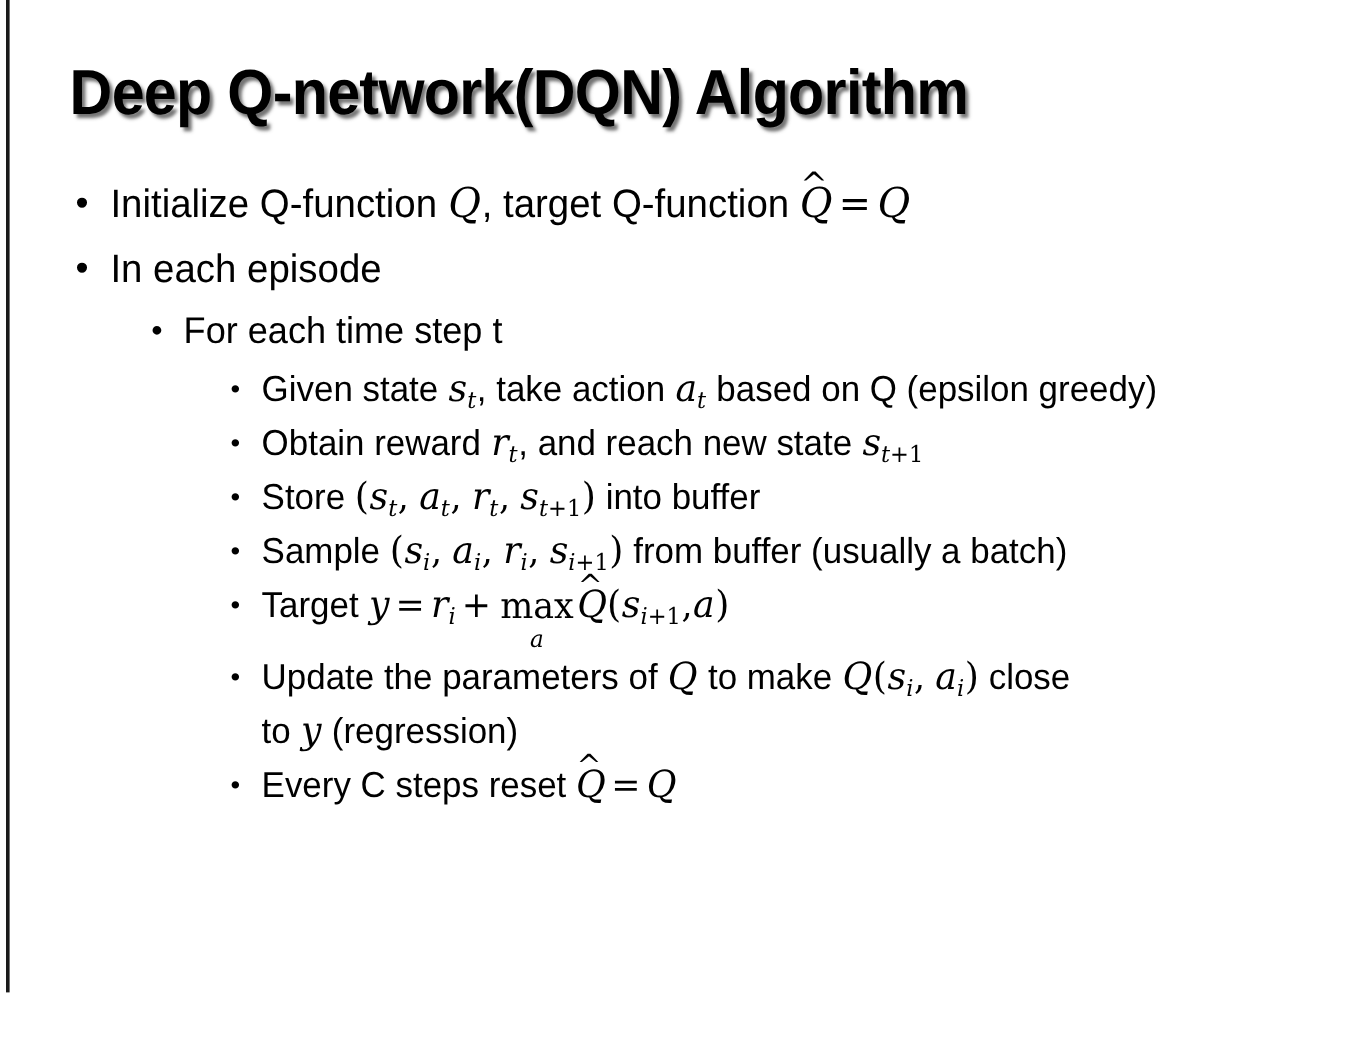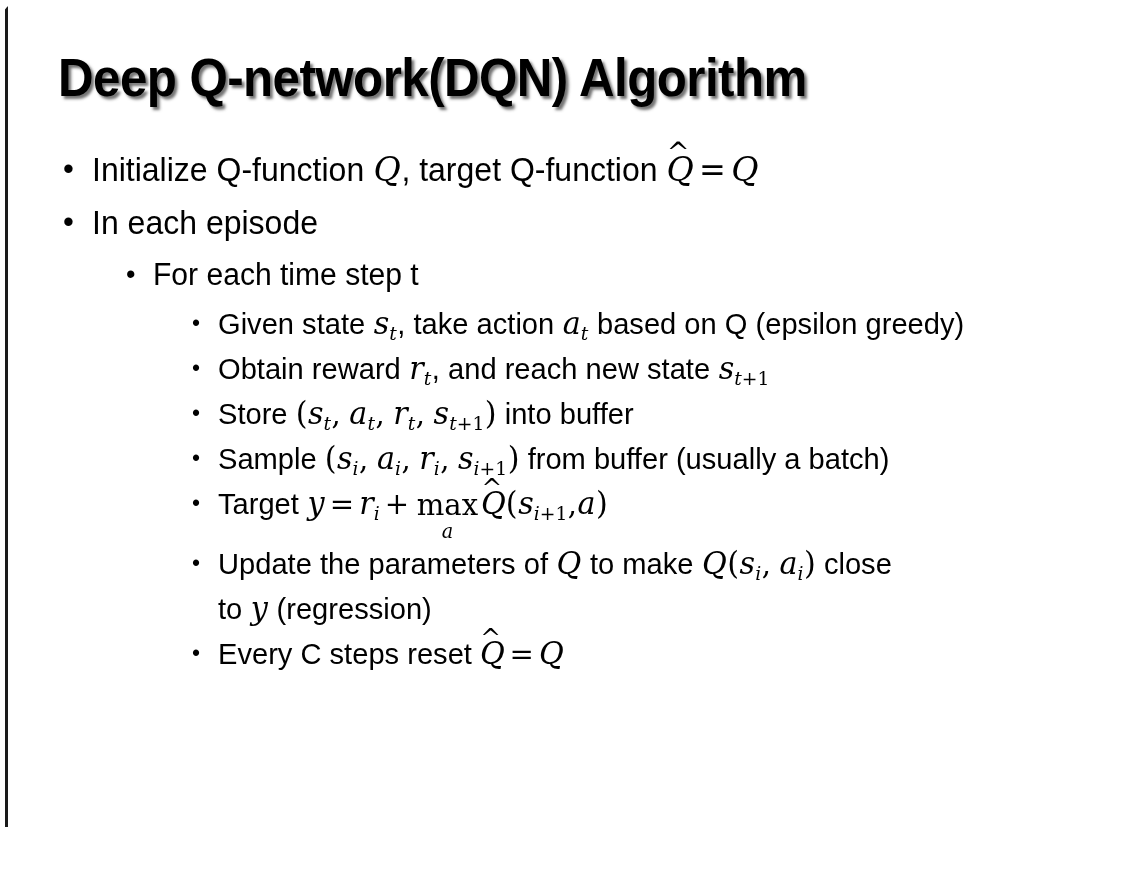--- a/index.html
+++ b/index.html
@@ -9,21 +9,20 @@
   }
   body {
     font-family: "Liberation Sans", sans-serif;
   }
   #slide {
     position: relative;
     width: 1124px;
     height: 872px;
     background: #ffffff;
     overflow: hidden;
-    border-radius: 24px;
   }
   
   #left-edge-rule {
     position: absolute;
     left: 5px;
     top: 0px;
     width: 3px;
     height: 827px;
     background: #1a1a1a;
   }

